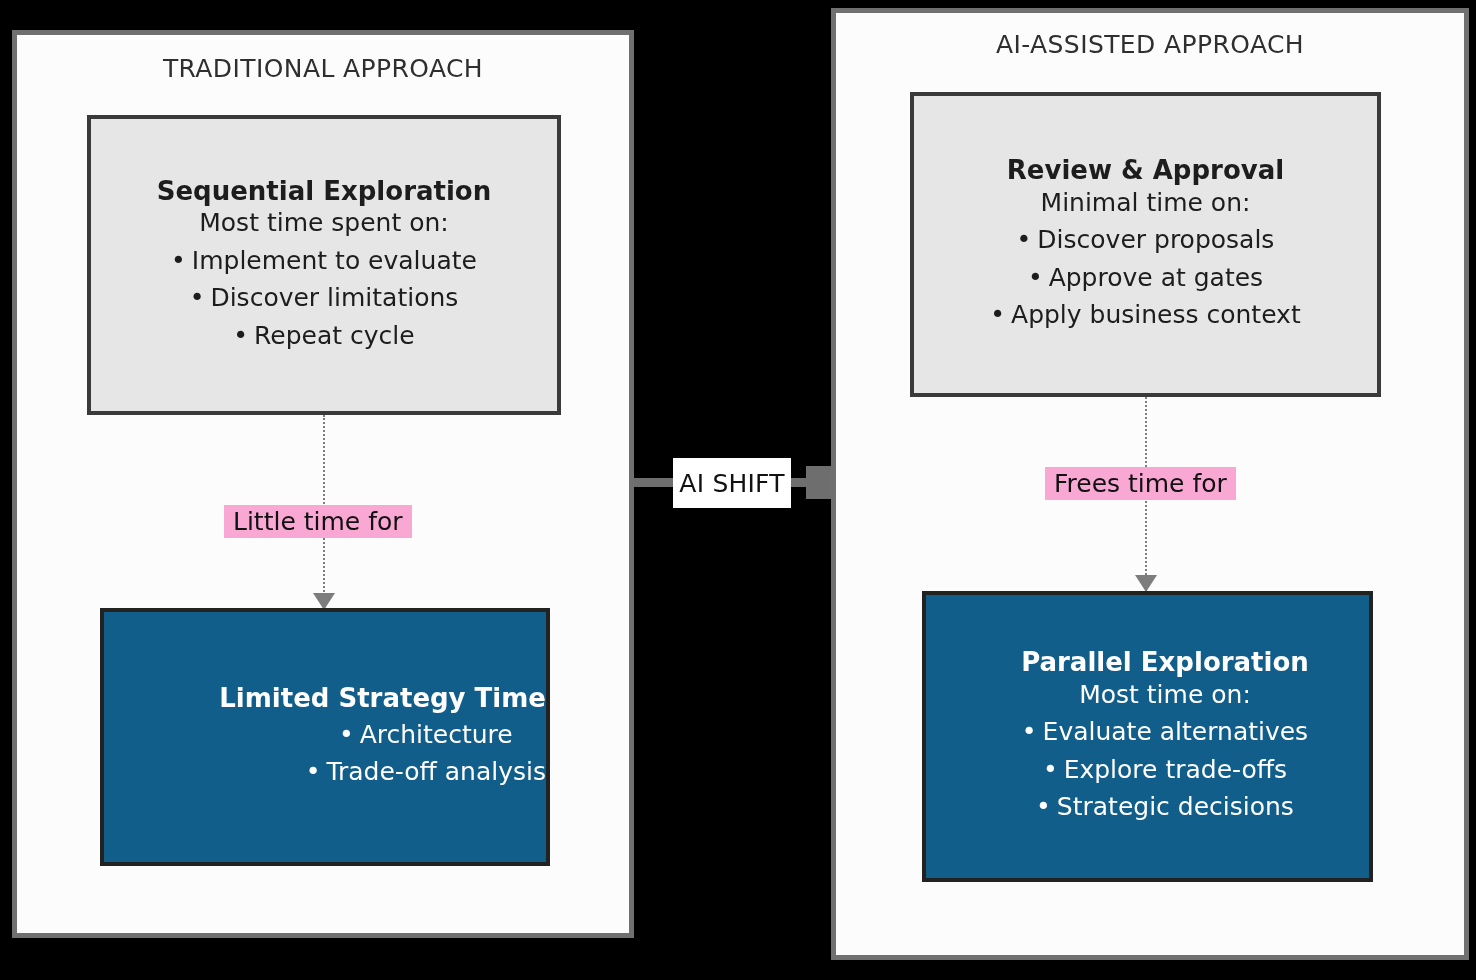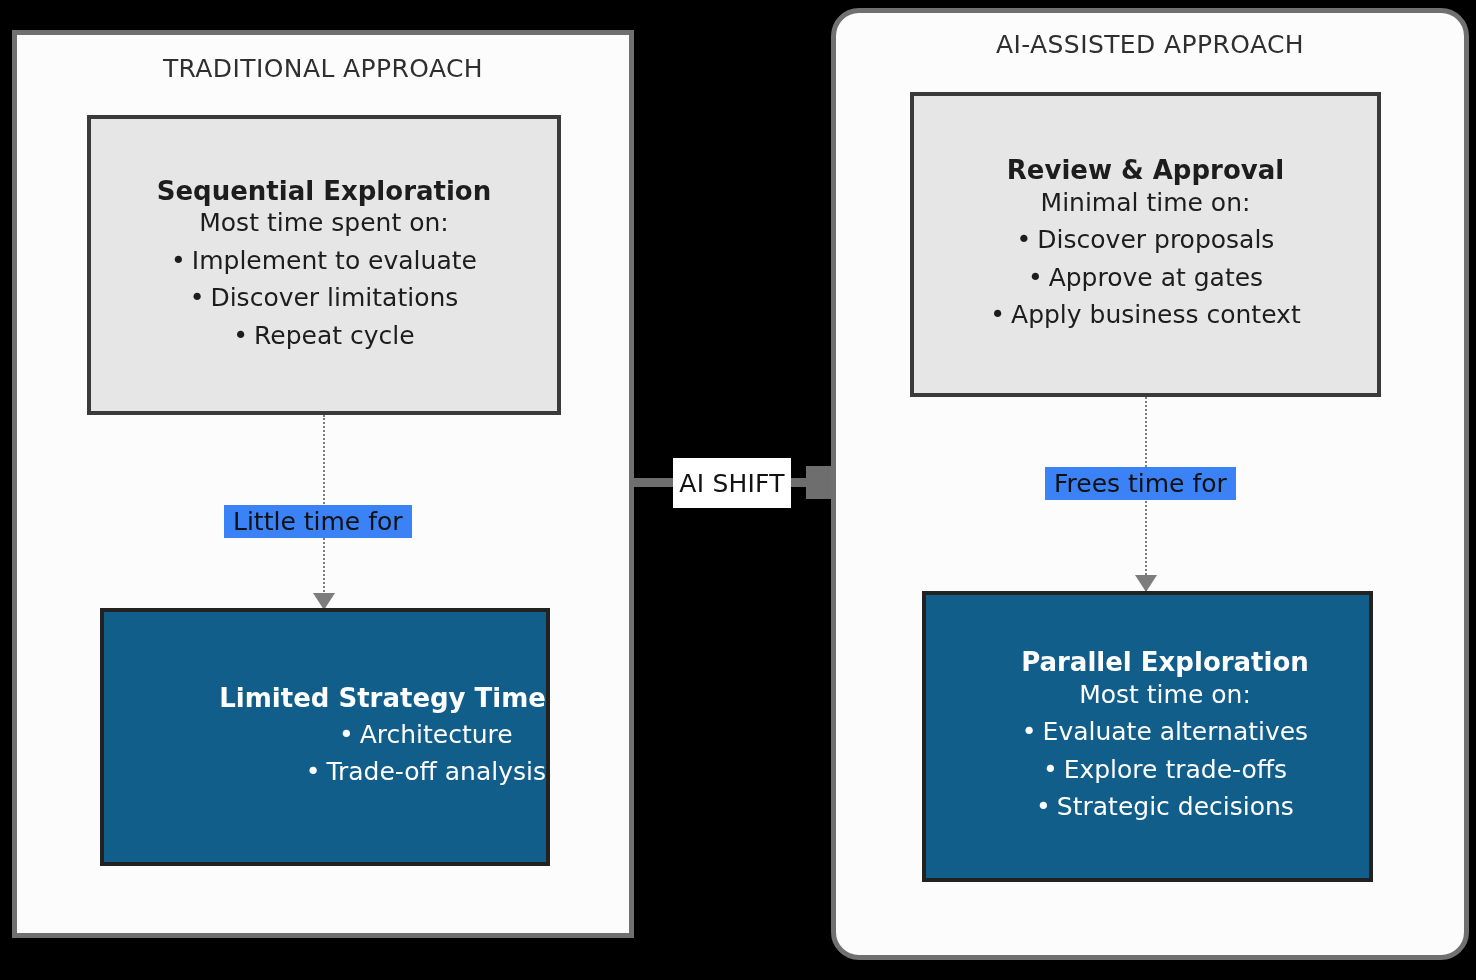--- a/index.html
+++ b/index.html
@@ -34,21 +34,20 @@
     left: 12px;
     top: 30px;
     width: 622px;
     height: 908px;
   }
   #panel-right {
     left: 831px;
     top: 8px;
     width: 638px;
     height: 952px;
-    border-radius: 28px;
   }
 
   .panel-title {
     position: absolute;
     left: 0;
     width: 100%;
     text-align: center;
     font-size: 25px;
     letter-spacing: 0.4px;
     color: #2f2f2f;
@@ -128,21 +127,21 @@
     position: absolute;
     width: 0; height: 0;
     border-left: 11px solid transparent;
     border-right: 11px solid transparent;
     border-top: 17px solid #7d7d7d;
   }
   .conn-label {
     position: absolute;
     font-size: 25px;
     color: #111111;
-    background: #3b82f6;
+    background: #f9a8d4;
     padding: 2px 9px;
     white-space: nowrap;
     text-align: center;
   }
 
   #conn-left      { left: 306px; top: 380px; height: 193px; }
   #arrow-left     { left: 296px; top: 558px; }
   #label-left     { left: 207px; top: 470px; }
 
   #conn-right     { left: 309px; top: 384px; height: 194px; }

